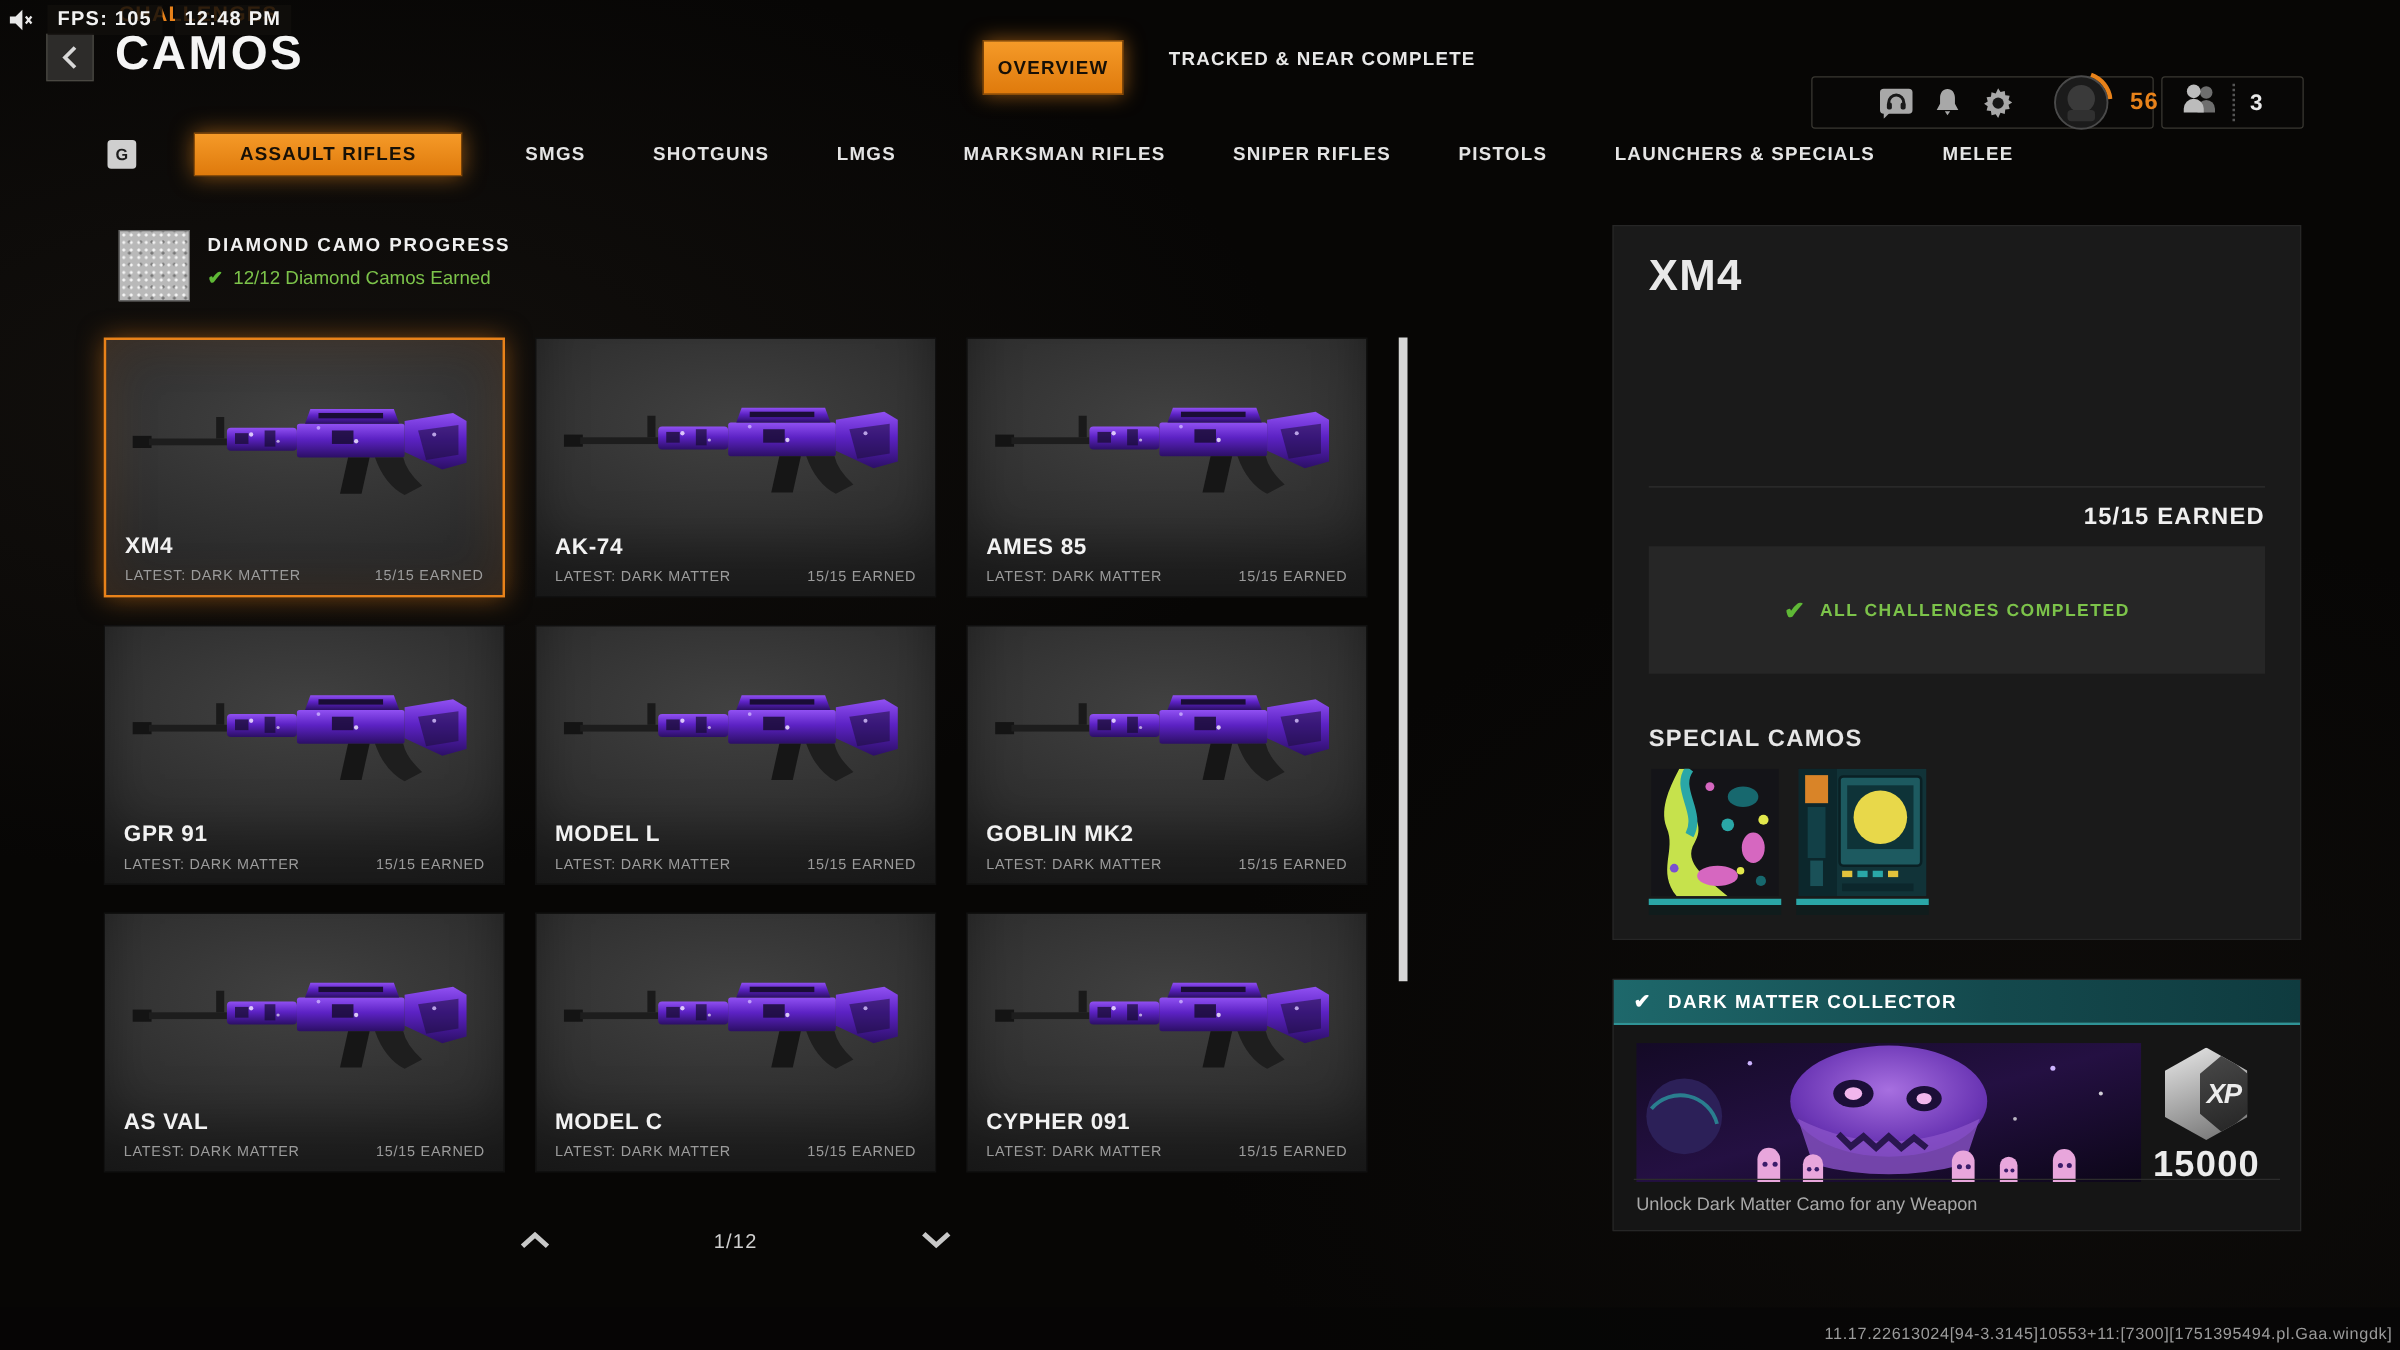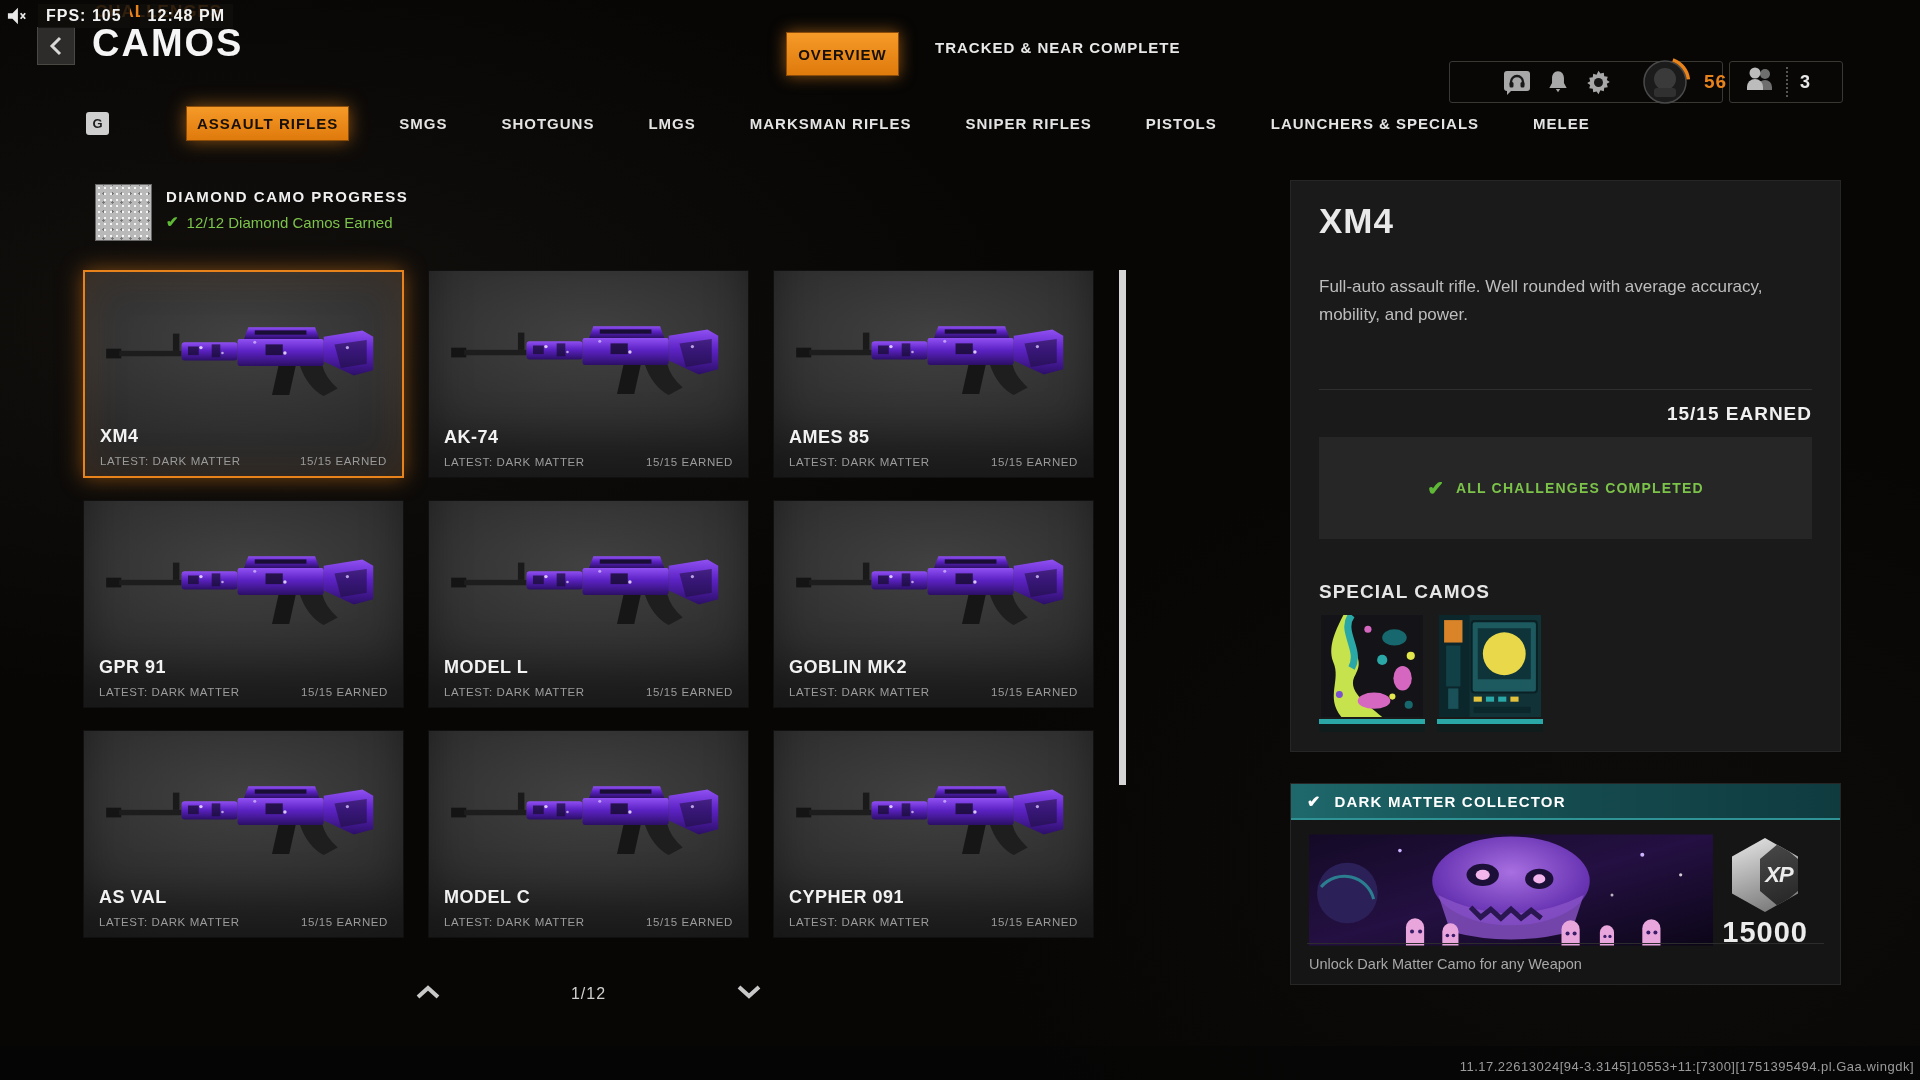--- a/index.html
+++ b/index.html
@@ -33,22 +33,22 @@
   .grid-icon i { background:#a2a2a2; }
   .vdiv { width:1px; height:30px; background:#3a3832; }
   .dotdiv { width:2px; height:30px; border-left:2px dotted #555; }
   .avatar-wrap { position:relative; width:50px; height:50px; }
   .level { color:#e8821a; font-weight:bold; font-size:19px; letter-spacing:1px; }
   .party-count { color:#e8e8e8; font-weight:bold; font-size:18px; }
   
   .tabs { position:absolute; left:86px; top:106px; display:flex; align-items:center; gap:46px; }
   .key-badge { width:23px; height:23px; background:#cfcfcf; color:#1c1c1c; border-radius:3px; font-size:13px; font-weight:bold; display:flex; align-items:center; justify-content:center; }
   .tab { font-weight:bold; font-size:15px; letter-spacing:1px; color:#e4e4e4; cursor:pointer; padding:8px 4px; }
-  .tab.active { background:linear-gradient(180deg,#f59a28,#df7a0c); color:#171006; padding:8px 10px;
-    box-shadow:0 0 18px rgba(240,140,30,.55); border:1px solid #8a4c08;margin-left:31px; }
+  .tab.active { background:linear-gradient(180deg,#f59a28,#df7a0c); color:#171006; padding:8px 36px;
+    box-shadow:0 0 18px rgba(240,140,30,.55); border:1px solid #8a4c08; }
   
   .progress { position:absolute; left:95px; top:184px; display:flex; gap:14px; }
   .diamond-thumb { width:57px; height:57px; border:1px solid #666;
     background-color:#b9b9b9;
     background-image:radial-gradient(#f5f5f5 1px, transparent 1.4px), radial-gradient(#777 1px, transparent 1.4px);
     background-size:6px 6px, 9px 9px; background-position:0 0, 3px 4px; }
   .progress h3 { font-size:15px; font-weight:800; letter-spacing:1.5px; color:#f0f0f0; margin-top:4px; }
   .progress .status { margin-top:8px; font-size:15px; color:#7cc34a; display:flex; align-items:center; gap:8px; }
   .check { color:#5fb836; font-weight:bold; }
   
@@ -331,21 +331,20 @@
       <polyline points="3,12 13,3 23,12" fill="none" stroke="#c8c8c8" stroke-width="4"></polyline>
     </svg>
     <span class="pg">1/12</span>
     <svg width="26" height="14" viewBox="0 0 26 14">
       <polyline points="3,2 13,11 23,2" fill="none" stroke="#c8c8c8" stroke-width="4"></polyline>
     </svg>
   </div>
 
   <div class="detail">
     <div class="dname">XM4</div>
-    <div class="ddesc">Full-auto assault rifle. Well rounded with average accuracy, mobility, and power.</div>
     <div class="div1"></div>
     <div class="dearned">15/15 EARNED</div>
     <div class="completed">
       <span class="check">✔</span>
       <span class="ctext">ALL CHALLENGES COMPLETED</span>
     </div>
     <div class="special-title">SPECIAL CAMOS</div>
 
     <div class="camo-thumb" style="left:28px">
       <svg class="img" viewBox="0 0 100 100">

